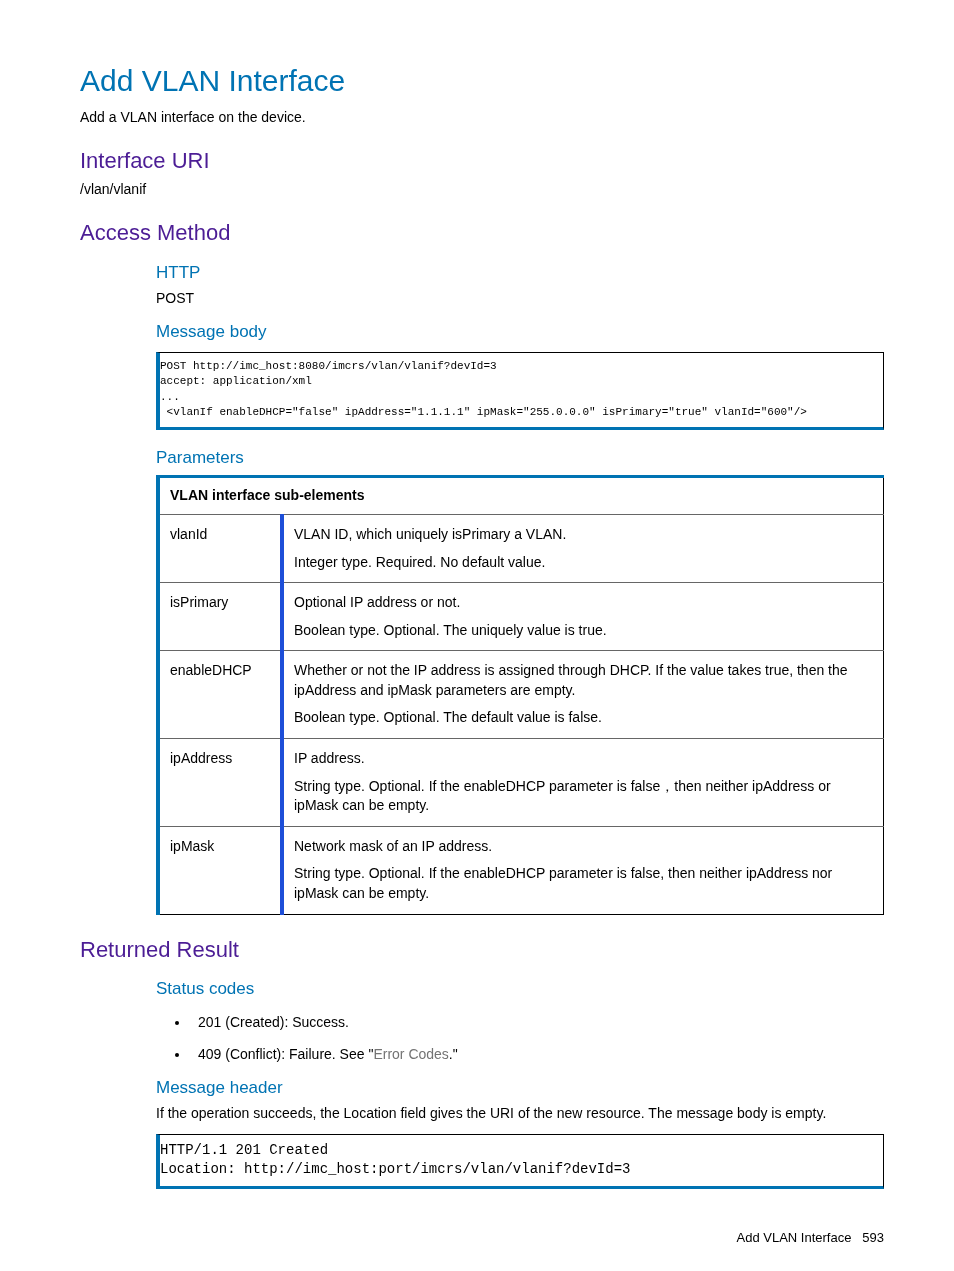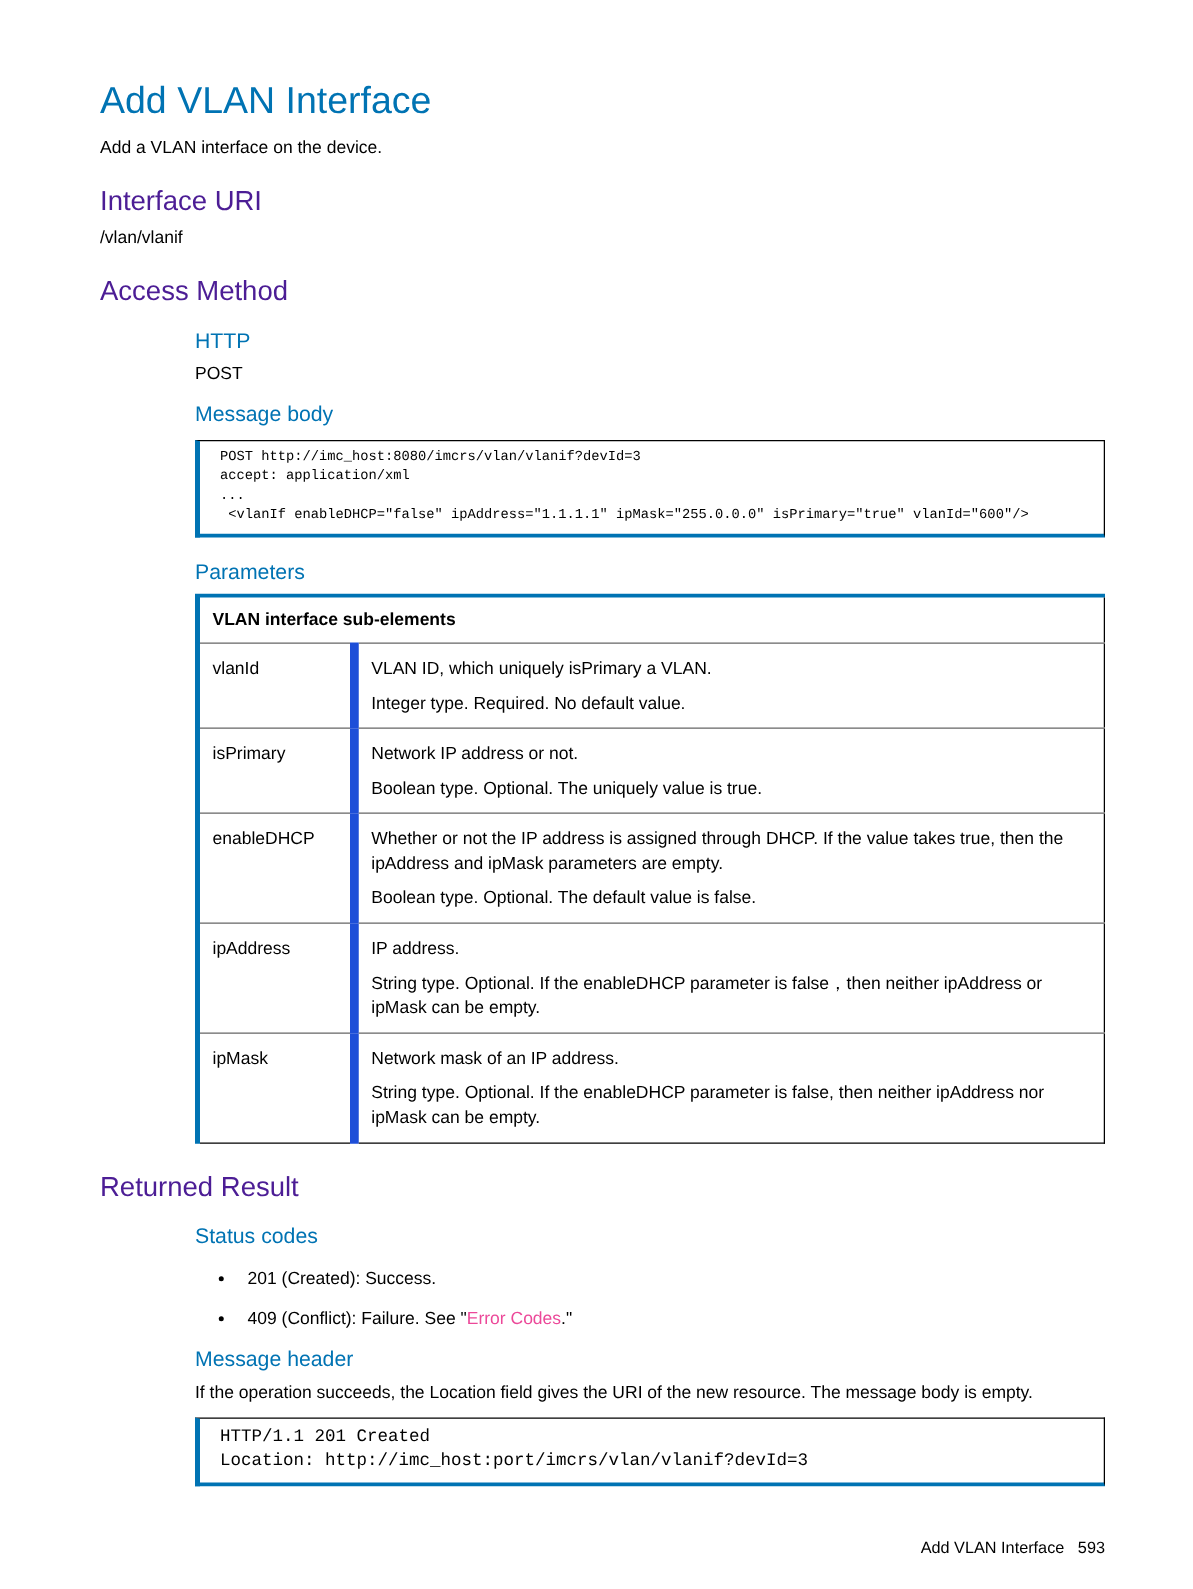--- a/index.html
+++ b/index.html
@@ -35,21 +35,21 @@
   .indent {
     margin-left: 76px;
   }
   .body-text {
     margin: 4px 0 10px 0;
   }
   .code-box {
     border: 1px solid #000;
     border-left: 4px solid #0073b3;
     border-bottom: 3px solid #0073b3;
-    padding: 6px 16px;
+    padding: 6px 0;
     font-family: "Courier New", monospace;
     font-size: 11px;
     white-space: pre;
     overflow-x: auto;
     margin: 8px 0 16px 0;
   }
   .code-box.big {
     font-size: 14px;
     font-family: Liberation Mono, monospace;
   }
@@ -70,38 +70,38 @@
     font-size: 14px;
   }
   table.params td {
     vertical-align: top;
     padding: 10px 10px;
     border-top: 1px solid #666;
     font-size: 14px;
   }
   table.params td:first-child {
     width: 100px;
-    border-right: 7px solid #1d4ed8;
+    border-right: 4px solid #1d4ed8;
   }
   table.params td p {
     margin: 0 0 8px 0;
   }
   table.params td p:last-child {
     margin-bottom: 0;
   }
   ul.bullets {
     margin: 6px 0 10px 0;
     padding-left: 34px;
   }
   ul.bullets li {
     margin: 12px 0;
     padding-left: 8px;
   }
   .link {
-    color: #ec4899;
+    color: #737373;
     cursor: pointer;
   }
   .footer {
     text-align: right;
     font-size: 13px;
     margin-top: 40px;
   }
 </style>
 </head>
 <body>
@@ -136,21 +136,21 @@
       <tr>
         <td>vlanId</td>
         <td>
           <p>VLAN ID, which uniquely isPrimary a VLAN.</p>
           <p>Integer type. Required. No default value.</p>
         </td>
       </tr>
       <tr>
         <td>isPrimary</td>
         <td>
-          <p>Network IP address or not.</p>
+          <p>Optional IP address or not.</p>
           <p>Boolean type. Optional. The uniquely value is true.</p>
         </td>
       </tr>
       <tr>
         <td>enableDHCP</td>
         <td>
           <p>Whether or not the IP address is assigned through DHCP. If the value takes true, then the ipAddress and ipMask parameters are empty.</p>
           <p>Boolean type. Optional. The default value is false.</p>
         </td>
       </tr>

